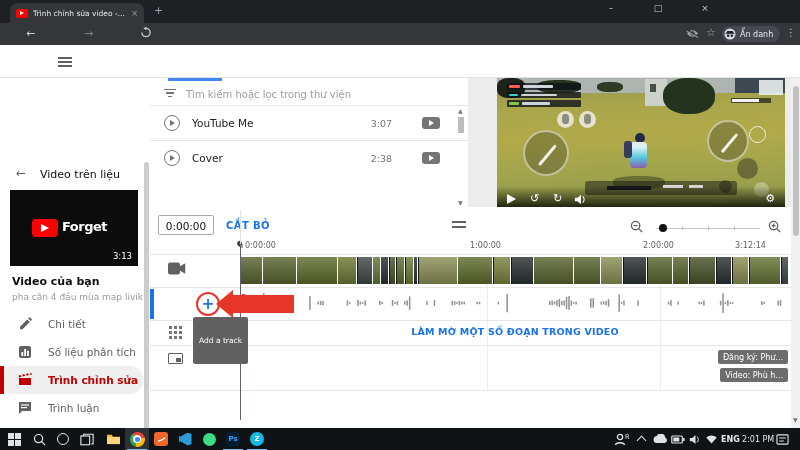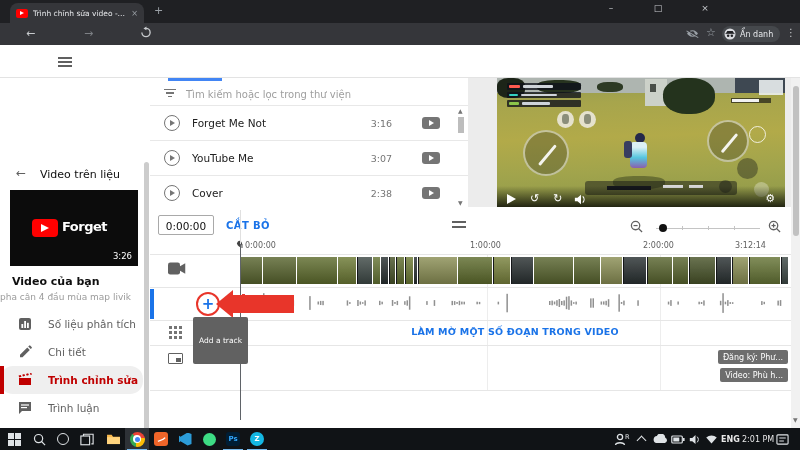--- a/index.html
+++ b/index.html
@@ -58,21 +58,21 @@
   .sb-scroll{position:absolute;left:143.5px;top:84px;width:5px;height:332px;background:#cccccc;border-radius:3px;}
   .sb-back{position:absolute;left:16px;top:88px;font-size:12px;color:#606060;}
   .sb-backtitle{position:absolute;left:40px;top:90px;font-size:11px;color:#0f0f0f;}
   .sb-thumb{position:absolute;left:10px;top:112px;width:128px;height:76px;background:#0c0c0c;}
   .sb-thumb-logo{position:absolute;left:22px;top:29px;width:26px;height:18px;background:#f00;border-radius:4px;}
   .sb-thumb-logo:after{content:"";position:absolute;left:9px;top:5px;border-left:8px solid #fff;
     border-top:4px solid transparent;border-bottom:4px solid transparent;}
   .sb-thumb-brand{position:absolute;left:52px;top:29px;color:#fff;font-weight:bold;font-size:13px;letter-spacing:-0.5px;}
   .sb-thumb-dur{position:absolute;right:6px;bottom:5px;color:#fff;font-size:8.5px;}
   .sb-vtitle{position:absolute;left:12px;top:197px;font-size:11px;font-weight:bold;color:#0f0f0f;}
-  .sb-vsub{position:absolute;left:0;top:214px;font-size:9px;color:#9b9b9b;white-space:nowrap;}
+  .sb-vsub{position:absolute;left:12px;top:214px;font-size:9px;color:#9b9b9b;white-space:nowrap;}
   .menu{position:absolute;left:0;top:232px;width:143px;}
   .mitem{position:relative;height:28px;display:flex;align-items:center;color:#5f5f5f;}
   .mitem .mic{width:14px;height:14px;margin-left:18px;flex:0 0 auto;color:#606060;}
   .mitem .mlabel{font-size:10.5px;margin-left:16px;white-space:nowrap;}
   .mitem.active{background:#efefef;color:#c00000;border-radius:13px;}
   .mitem.active .mic{color:#c00000;}
   .mitem.active .mlabel{color:#c00000;font-weight:bold;}
   .mitem.active:before{content:"";position:absolute;left:0;top:0;width:4px;height:100%;background:#c00000;}
 
   
@@ -256,45 +256,45 @@
     </div>
     <span class="avatar">Khai</span>
   </div>
 
   <div class="sidebar">
     <span class="sb-back">←</span>
     <span class="sb-backtitle">Video trên liệu</span>
     <div class="sb-thumb">
       <div class="sb-thumb-logo"></div>
       <span class="sb-thumb-brand">Forget</span>
-      <span class="sb-thumb-dur">3:26</span>
+      <span class="sb-thumb-dur">3:13</span>
     </div>
     <span class="sb-vtitle">Video của bạn</span>
     <span class="sb-vsub">pha cân 4 đầu mùa map livik</span>
 
     <div class="menu">
+      <div class="mitem">
+        <span class="mic">
+            <svg width="14" height="14" viewBox="0 0 14 14">
+              <path fill="currentColor" d="M2 12.3V9.8L9.3 2.5l2.5 2.5L4.5 12.3zM10.2 1.6l.9-.9a.9.9 0 0 1 1.3 0l1.2 1.2a.9.9 0 0 1 0 1.3l-.9.9z"></path>
+            </svg>
+          </span>
+        <span class="mlabel">Chi tiết</span>
+      </div>
       <div class="mitem">
         <span class="mic">
             <svg width="14" height="14" viewBox="0 0 14 14">
               <rect x="1" y="1" width="12" height="12" rx="2" fill="currentColor"></rect>
               <rect x="3.4" y="7" width="1.8" height="4" fill="#fff"></rect>
               <rect x="6.2" y="4" width="1.8" height="7" fill="#fff"></rect>
               <rect x="9" y="5.8" width="1.8" height="5.2" fill="#fff"></rect>
             </svg>
           </span>
         <span class="mlabel">Số liệu phân tích</span>
       </div>
-      <div class="mitem">
-        <span class="mic">
-            <svg width="14" height="14" viewBox="0 0 14 14">
-              <path fill="currentColor" d="M2 12.3V9.8L9.3 2.5l2.5 2.5L4.5 12.3zM10.2 1.6l.9-.9a.9.9 0 0 1 1.3 0l1.2 1.2a.9.9 0 0 1 0 1.3l-.9.9z"></path>
-            </svg>
-          </span>
-        <span class="mlabel">Chi tiết</span>
-      </div>
       <div class="mitem active">
         <span class="mic">
             <svg width="14" height="14" viewBox="0 0 14 14">
               <path fill="currentColor" d="M1 5h12v7H1zM1.2 4.4L.6 2.6l2.1-.7.8 1.8zM5 3.5l-.8-1.8 2.1-.7.8 1.8zM8.8 2.8L8 1l2.1-.7.8 1.8zM12.6 2.1l-.8-1.8 1.5-.3.7 1.6z"></path>
             </svg>
           </span>
         <span class="mlabel">Trình chỉnh sửa</span>
       </div>
       <div class="mitem">
         <span class="mic">
@@ -328,26 +328,20 @@
     <div class="lib-indicator"></div>
     <div class="lib-filter">
       <span class="funnel">
           <i></i>
           <i></i>
           <i></i>
         </span>
       <span class="lib-ph">Tìm kiếm hoặc lọc trong thư viện</span>
     </div>
     <div class="lib-rows">
-      <div class="lib-row">
-        <span class="playcirc"></span>
-        <span class="lib-title">Forget Me Not</span>
-        <span class="lib-dur">3:16</span>
-        <span class="yt-badge"></span>
-      </div>
       <div class="lib-row">
         <span class="playcirc"></span>
         <span class="lib-title">YouTube Me</span>
         <span class="lib-dur">3:07</span>
         <span class="yt-badge"></span>
       </div>
       <div class="lib-row">
         <span class="playcirc"></span>
         <span class="lib-title">Cover</span>
         <span class="lib-dur">2:38</span>

